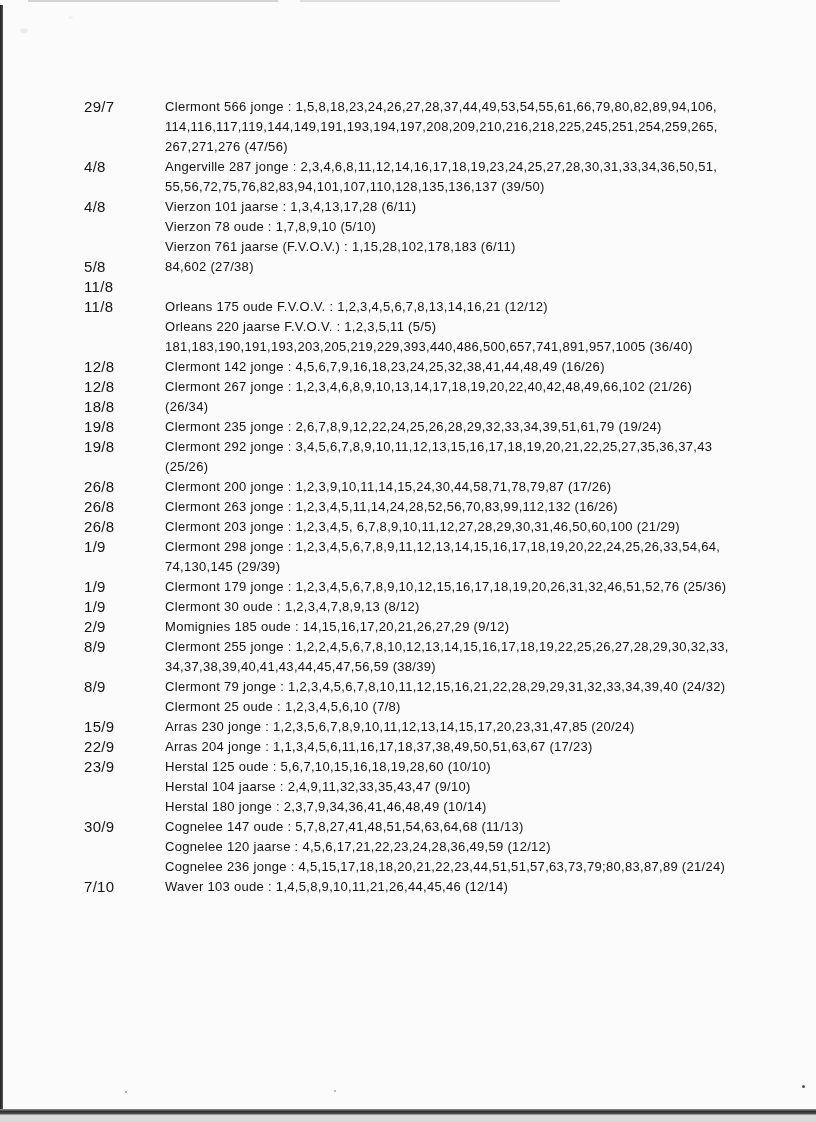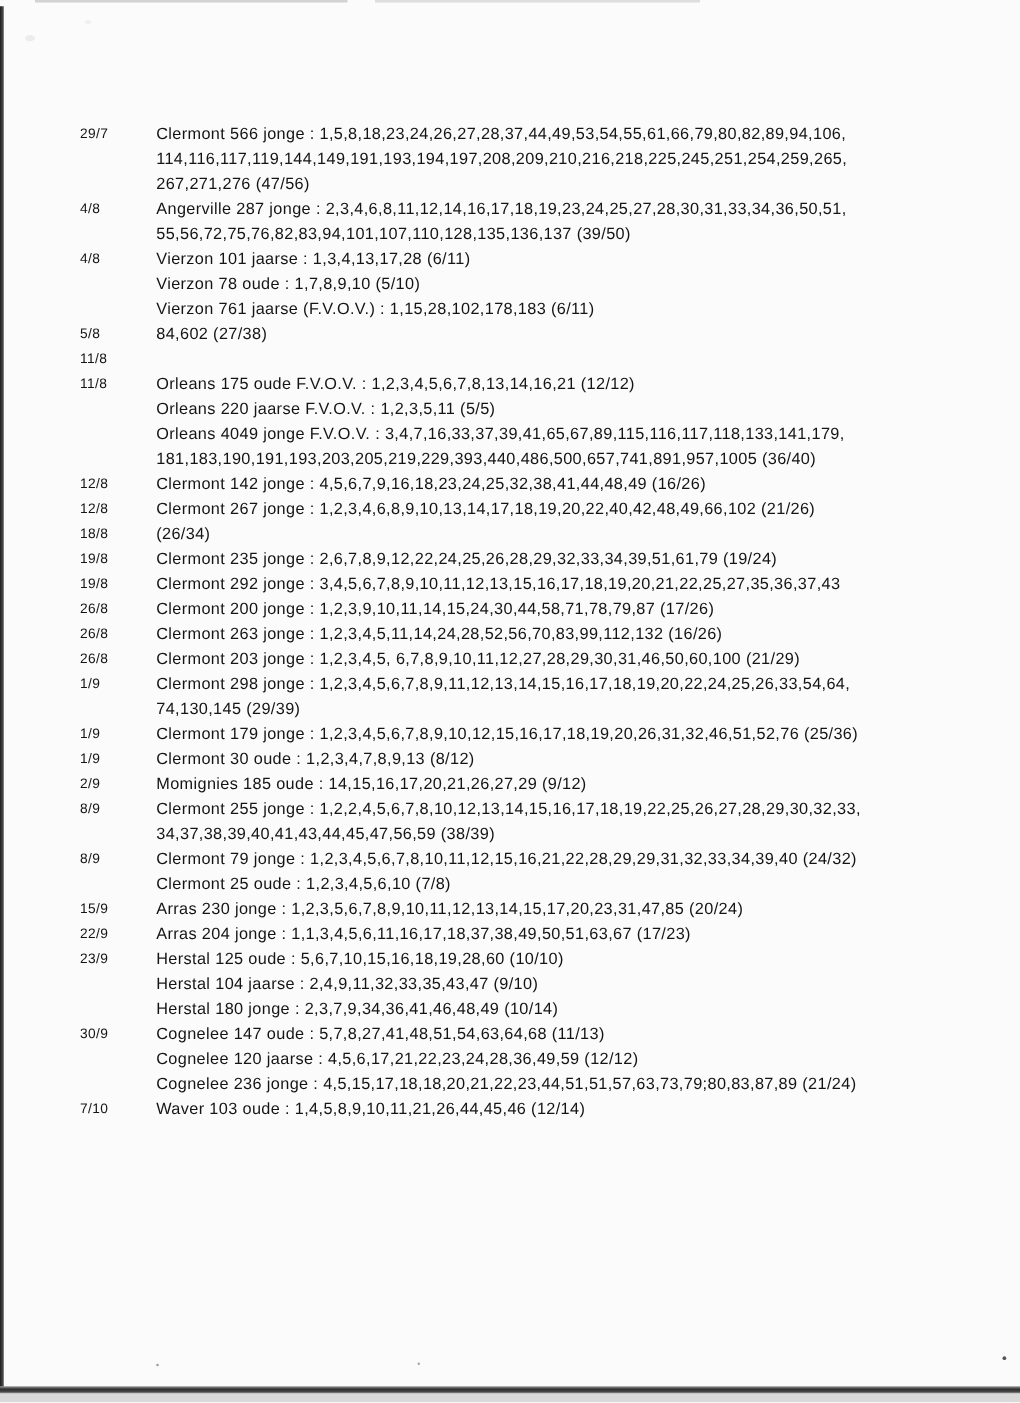--- a/index.html
+++ b/index.html
@@ -26,32 +26,33 @@
   .content {
     position: absolute;
     top: 97px;
     left: 0;
     width: 760px;
   }
   .row { display: flex; }
   .date {
     flex: none;
     width: 61px;
-    margin-left: 64px;
-    font-size: 11px;
+    margin-left: 84px;
+    font-size: 15px;
     line-height: 20px;
     letter-spacing: 0.3px;
     white-space: nowrap;
   }
   .race-lines { flex: 1; min-width: 0; }
   .line {
     font-size: 13px;
     line-height: 20px;
     letter-spacing: 0.3px;
     white-space: nowrap;
+    margin-left: 20px;
   }
   
   .edge-left {
     position: absolute;
     left: 0; top: 5px;
     width: 3px; height: 1108px;
     background: linear-gradient(to right, #1f1f1f, #565656);
   }
   .edge-top-a {
     position: absolute;
@@ -150,21 +151,20 @@
       </div>
       <div class="row">
         <span class="date"></span>
         <div class="race-lines">
           <div class="line">Orleans 220 jaarse F.V.O.V. : 1,2,3,5,11 (5/5)</div>
         </div>
       </div>
       <div class="row">
         <span class="date"></span>
         <div class="race-lines">
-          <div class="line">Orleans 4049 jonge F.V.O.V. : 3,4,7,16,33,37,39,41,65,67,89,115,116,117,118,133,141,179,</div>
           <div class="line">181,183,190,191,193,203,205,219,229,393,440,486,500,657,741,891,957,1005 (36/40)</div>
         </div>
       </div>
       <div class="row">
         <span class="date">12/8</span>
         <div class="race-lines">
           <div class="line">Clermont 142 jonge : 4,5,6,7,9,16,18,23,24,25,32,38,41,44,48,49 (16/26)</div>
         </div>
       </div>
       <div class="row">
@@ -182,20 +182,21 @@
       <div class="row">
         <span class="date">19/8</span>
         <div class="race-lines">
           <div class="line">Clermont 235 jonge : 2,6,7,8,9,12,22,24,25,26,28,29,32,33,34,39,51,61,79 (19/24)</div>
         </div>
       </div>
       <div class="row">
         <span class="date">19/8</span>
         <div class="race-lines">
           <div class="line">Clermont 292 jonge : 3,4,5,6,7,8,9,10,11,12,13,15,16,17,18,19,20,21,22,25,27,35,36,37,43</div>
+          <div class="line">(25/26)</div>
         </div>
       </div>
       <div class="row">
         <span class="date">26/8</span>
         <div class="race-lines">
           <div class="line">Clermont 200 jonge : 1,2,3,9,10,11,14,15,24,30,44,58,71,78,79,87 (17/26)</div>
         </div>
       </div>
       <div class="row">
         <span class="date">26/8</span>

